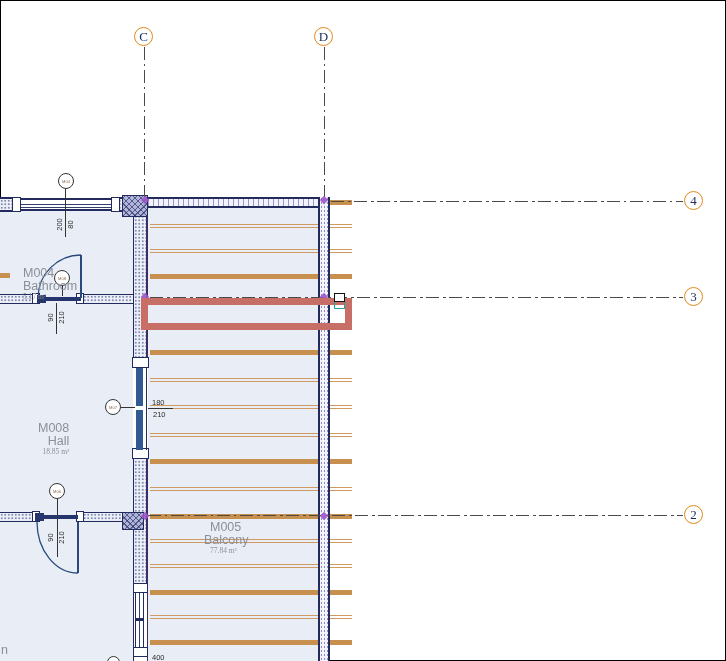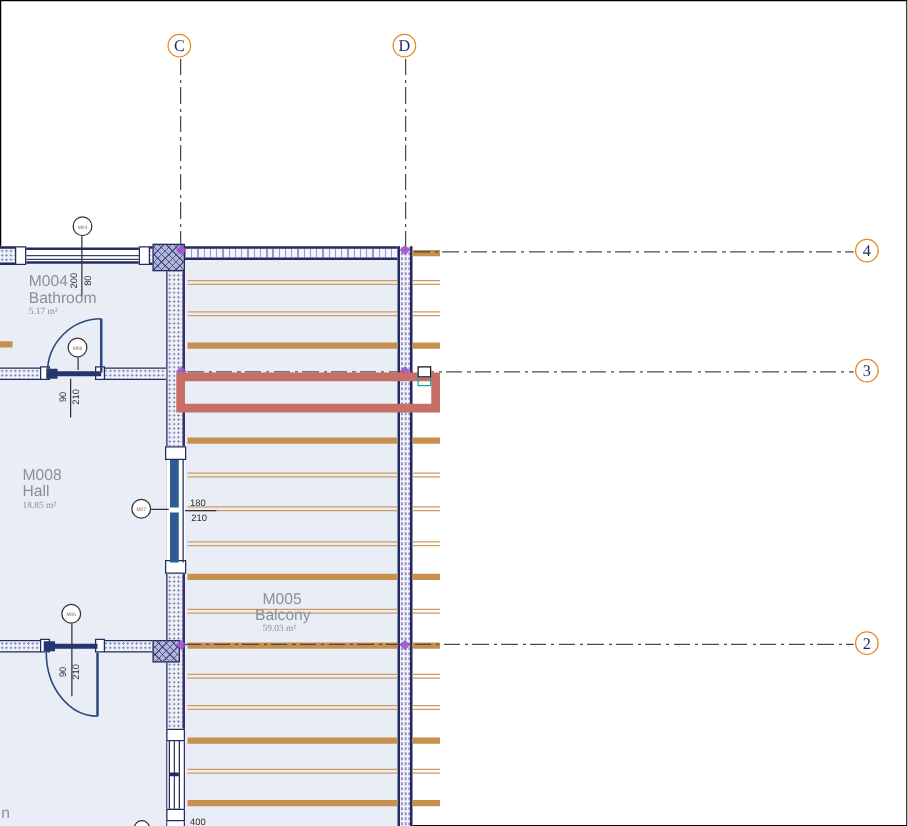--- a/index.html
+++ b/index.html
@@ -49,21 +49,21 @@
     font-size:13px;line-height:17px;text-align:center;box-sizing:content-box;
   }
   .marker{width:6px;height:6px;background:#9d55c8;transform:rotate(45deg);opacity:.9;}
   .tagc{border:1px solid #333;border-radius:50%;background:#fff;box-sizing:border-box;
         display:flex;align-items:center;justify-content:center;
         font-size:4px;color:#8a6a52;letter-spacing:0;}
   .leader{background:#333;}
   .dim{color:#2b2b2b;font-size:7.5px;white-space:nowrap;}
   .dim-rot{width:24px;height:9px;text-align:center;transform:rotate(-90deg);}
   .room-label{color:#8a8f99;line-height:1.05;}
-  .room-num{font-size:12.5px;}
+  .room-num{font-size:12.5px;margin-top:48px;}
   .room-name{font-size:12.5px;}
   .room-area{font-size:7.5px;font-family:Liberation Serif, serif;}
   .sel-rect{border:7px solid #c76e66;box-sizing:border-box;}
   .handle-black{border:1.3px solid #111;background:#fff;box-sizing:border-box;}
   .handle-teal{border:1.6px solid #1fa3a3;background:transparent;box-sizing:border-box;}
   svg{position:absolute;left:0;top:0;}
 </style>
 </head>
 <body>
 
@@ -216,26 +216,26 @@
   <div class="abs dim dim-rot" style="left:38px;top:533px;">90</div>
   <div class="abs dim dim-rot" style="left:49px;top:533px;">210</div>
 
   <div class="abs dim" style="left:152px;top:653px;">400</div>
 
   <div class="abs room-label" style="left:23px;top:219px;">
     <div class="room-num">M004</div>
     <div class="room-name">Bathroom</div>
     <div class="room-area">5.17 m²</div>
   </div>
-  <div class="abs room-label" style="left:18px;top:374px;">
+  <div class="abs room-label" style="left:38px;top:374px;text-align:right;">
     <div class="room-num">M008</div>
     <div class="room-name">Hall</div>
     <div class="room-area">18.85 m²</div>
   </div>
   <div class="abs room-label" style="left:204px;top:473px;">
     <div class="room-num" style="padding-left:6px;">M005</div>
     <div class="room-name">Balcony</div>
-    <div class="room-area" style="padding-left:6px;">59.03 m²</div>
+    <div class="room-area" style="padding-left:6px;">77.84 m²</div>
   </div>
 
   <div class="abs room-label room-name" style="left:1px;top:644px;">n</div>
 
 </div>
 
 </body></html>

